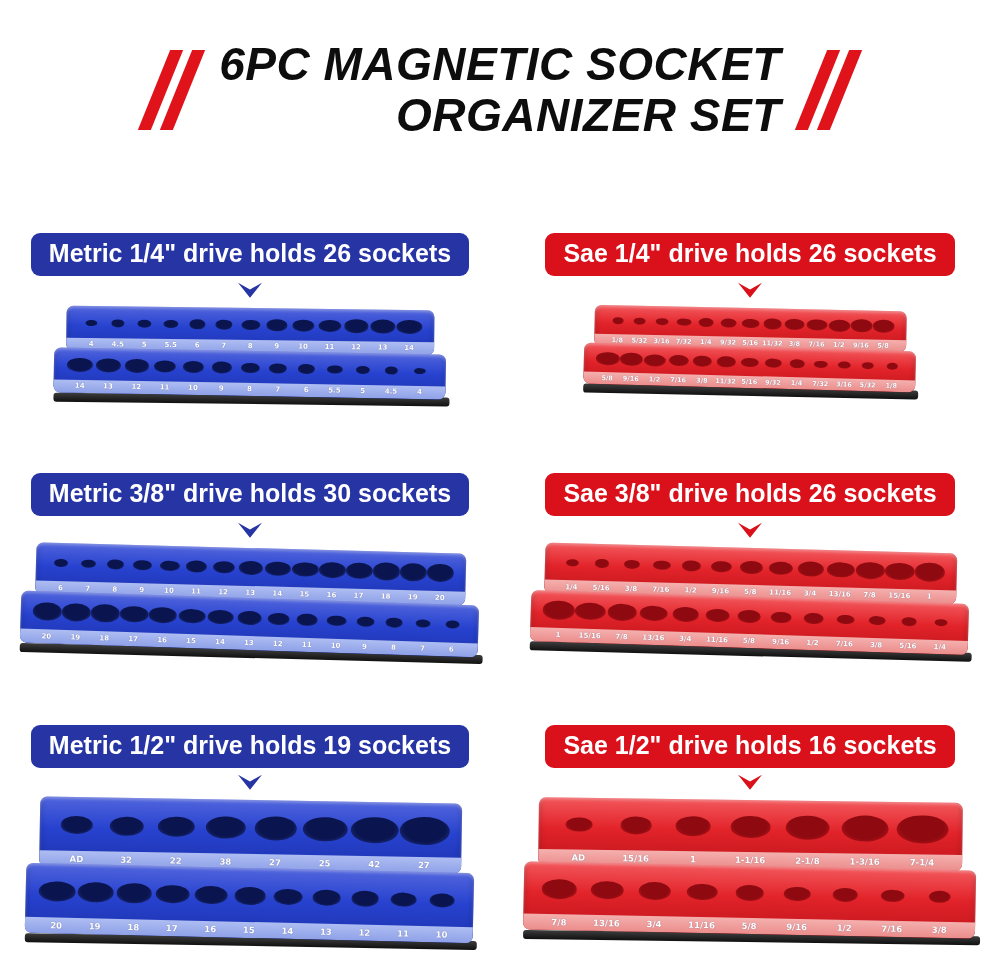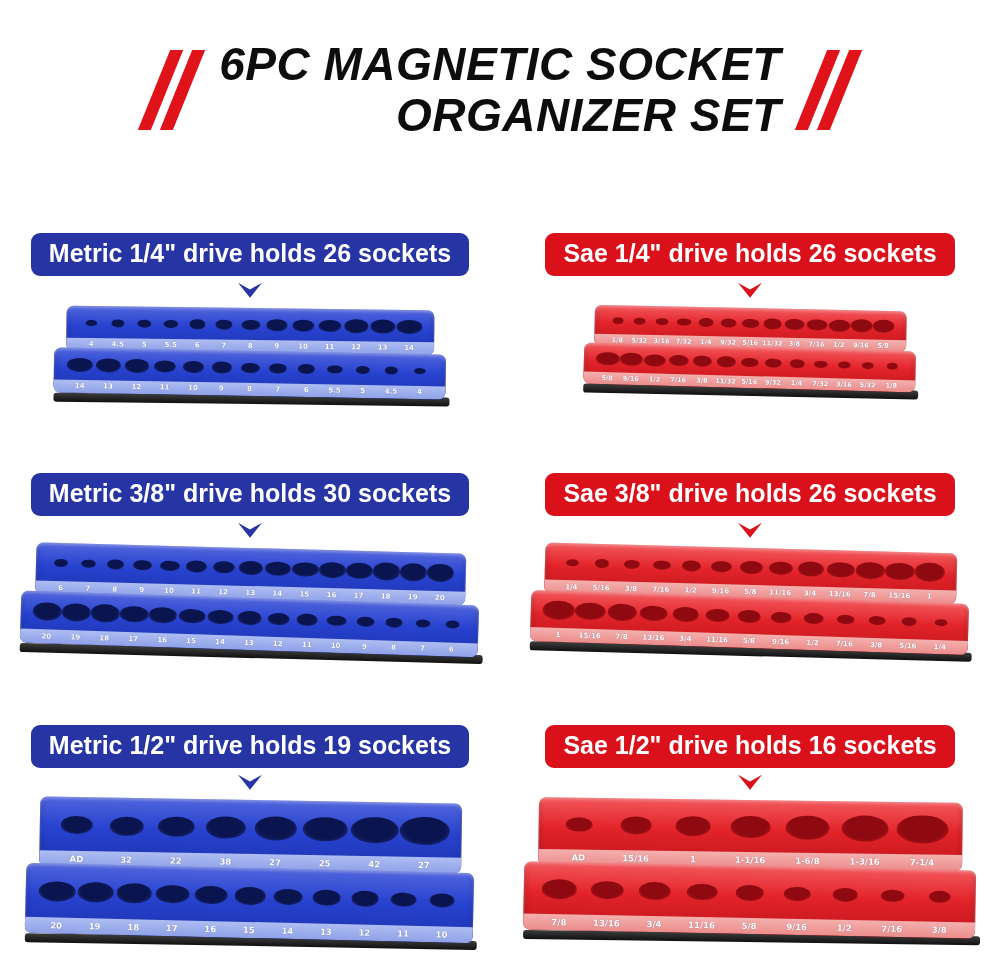--- a/index.html
+++ b/index.html
@@ -951,21 +951,21 @@
               <span class="cell">
                 <b class="size">15/16</b>
               </span>
               <span class="cell">
                 <b class="size">1</b>
               </span>
               <span class="cell">
                 <b class="size">1-1/16</b>
               </span>
               <span class="cell">
-                <b class="size">1-6/8</b>
+                <b class="size">2-1/8</b>
               </span>
               <span class="cell">
                 <b class="size">1-3/16</b>
               </span>
               <span class="cell">
                 <b class="size">7-1/4</b>
               </span>
             </div>
           </div>
       <div class="row front">

